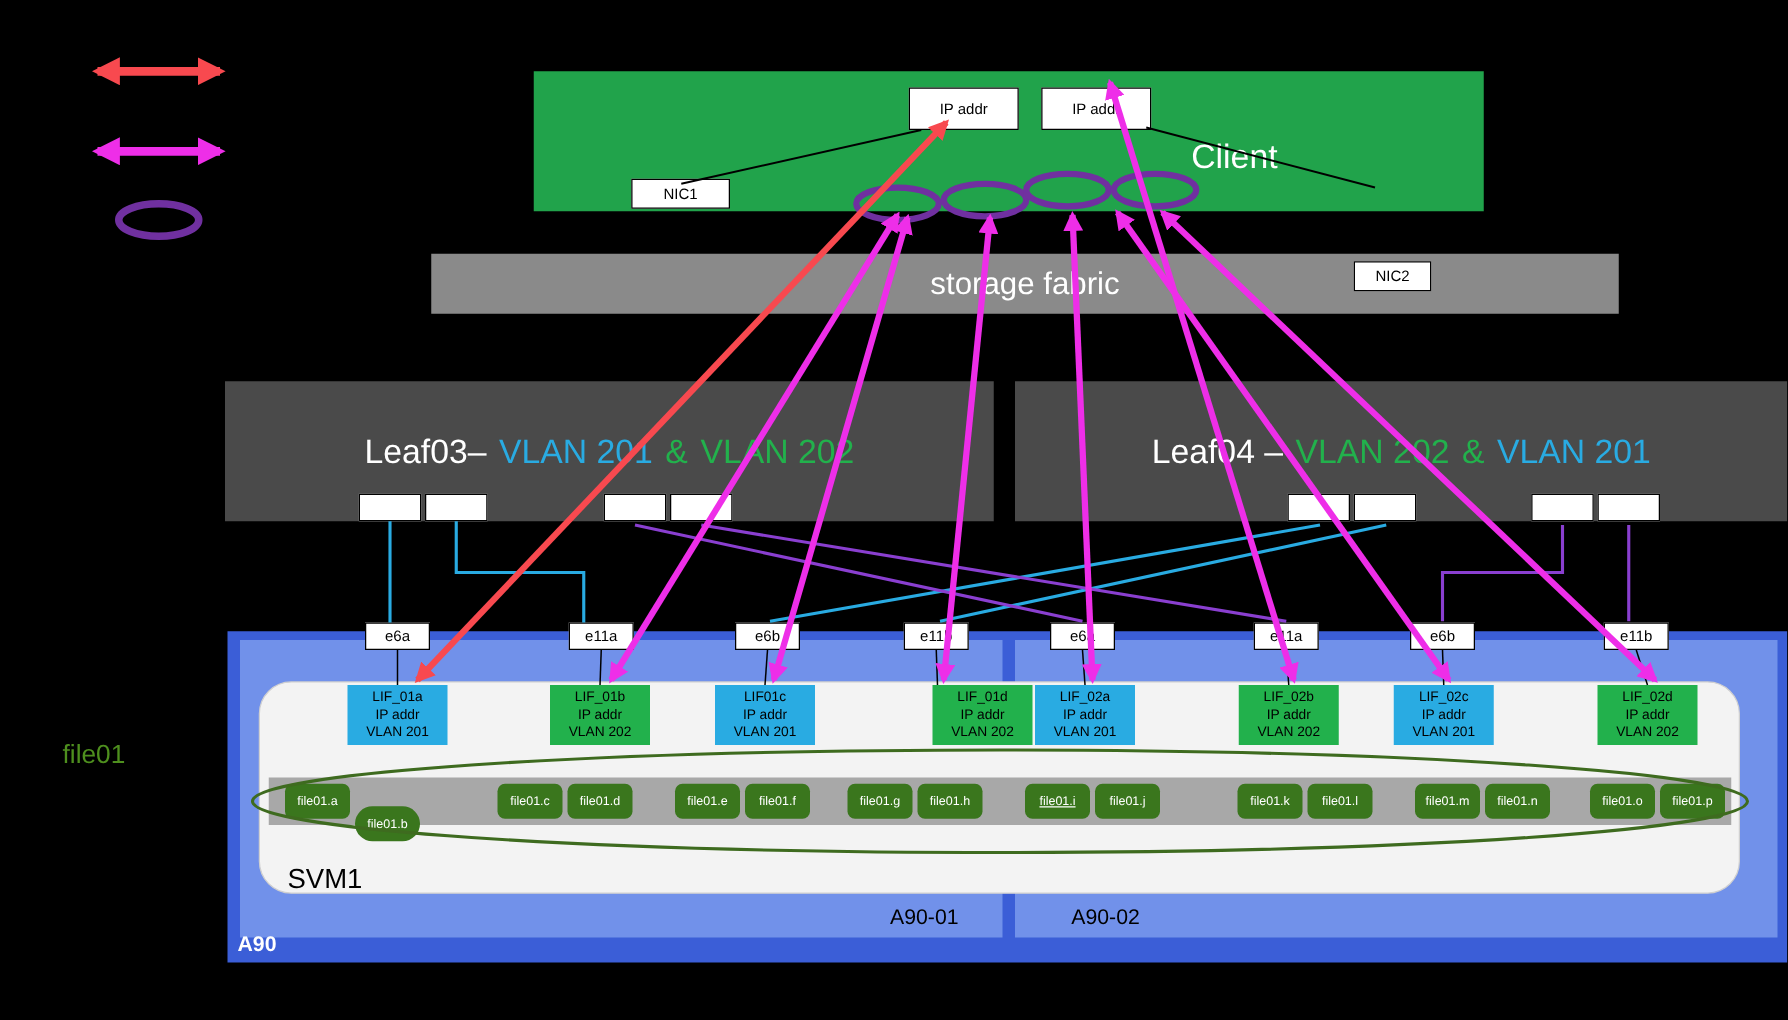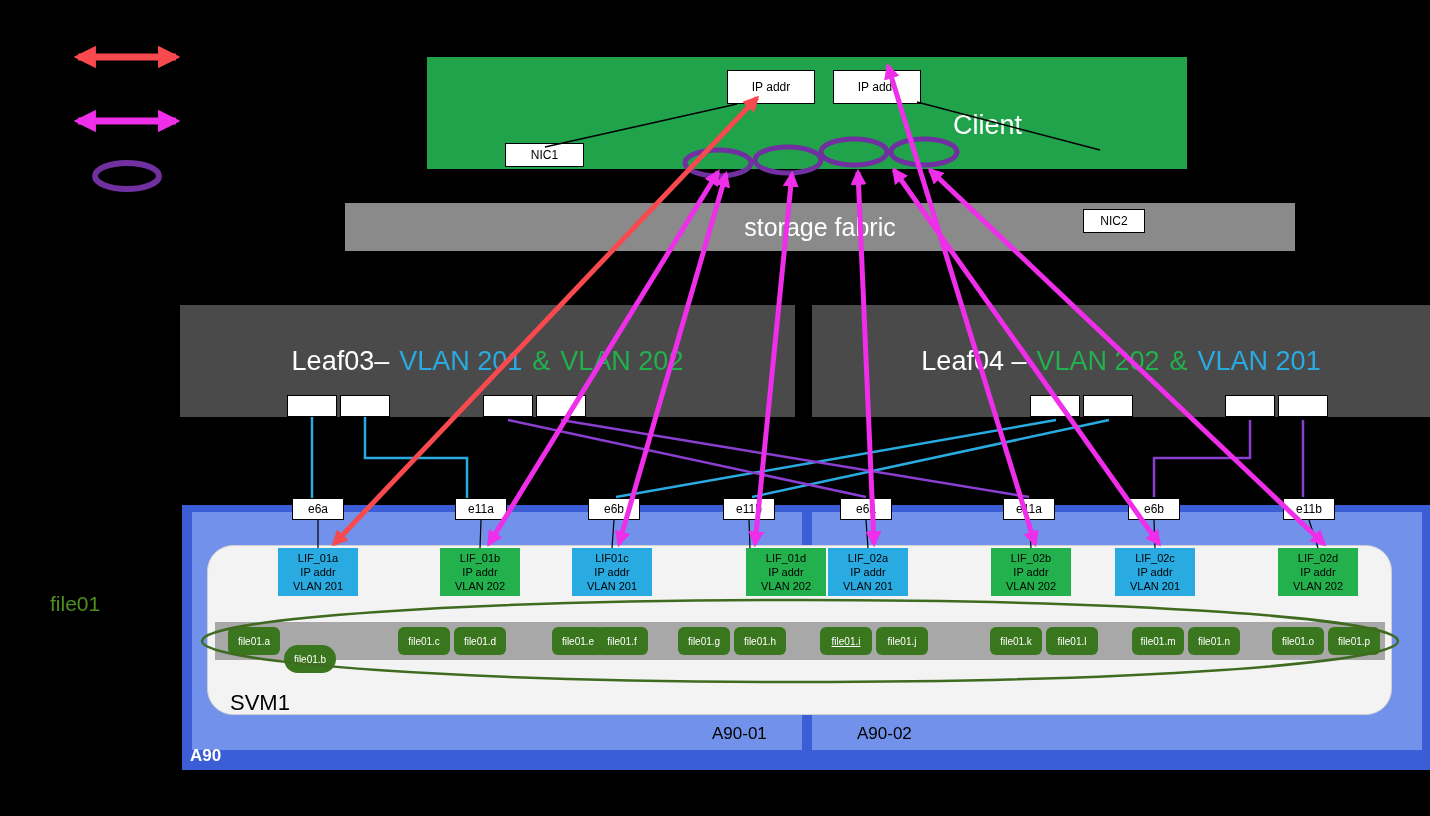--- a/index.html
+++ b/index.html
@@ -128,21 +128,21 @@
     <span>LIF_02d</span>
     <span>IP addr</span>
     <span>VLAN 202</span>
   </div>
 
   <div class="abs filestrip" style="left:215px;top:622px;width:1170px;height:38px;"></div>
   <div class="abs filebox" style="left:228px;top:627px;">file01.a</div>
   <div class="abs filebox" style="left:284px;top:645px;border-radius:14px;">file01.b</div>
   <div class="abs filebox" style="left:398px;top:627px;">file01.c</div>
   <div class="abs filebox" style="left:454px;top:627px;">file01.d</div>
-  <div class="abs filebox" style="left:540px;top:627px;margin-left:12px;">file01.e</div>
+  <div class="abs filebox" style="left:540px;top:627px;">file01.e</div>
   <div class="abs filebox" style="left:596px;top:627px;">file01.f</div>
   <div class="abs filebox" style="left:678px;top:627px;">file01.g</div>
   <div class="abs filebox" style="left:734px;top:627px;">file01.h</div>
   <div class="abs filebox" style="left:820px;top:627px;text-decoration:underline;">file01.i</div>
   <div class="abs filebox" style="left:876px;top:627px;">file01.j</div>
   <div class="abs filebox" style="left:990px;top:627px;">file01.k</div>
   <div class="abs filebox" style="left:1046px;top:627px;">file01.l</div>
   <div class="abs filebox" style="left:1132px;top:627px;">file01.m</div>
   <div class="abs filebox" style="left:1188px;top:627px;">file01.n</div>
   <div class="abs filebox" style="left:1272px;top:627px;">file01.o</div>

